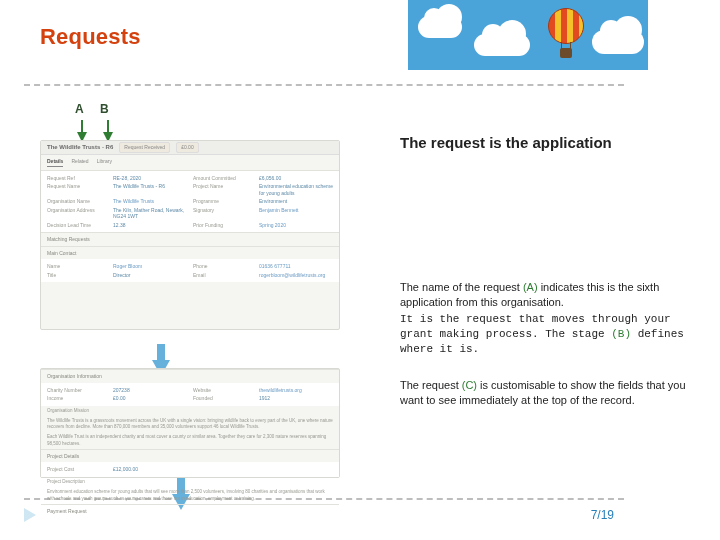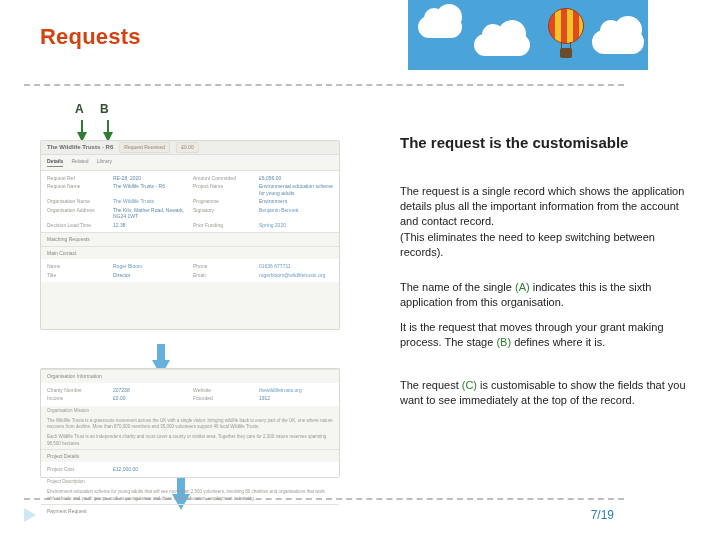--- a/index.html
+++ b/index.html
@@ -111,21 +111,21 @@
     position:absolute; left:400px; top:134px; width:300px;
     font-size:15px; font-weight:600; color:#222;
   }
   .body {
     position:absolute; left:400px; width:300px;
     font-size:11px; color:#222; line-height:1.38;
   }
   .body .k { color:#2e7d32; }
   .p1 { top:184px; }
   .p2 { top:280px; }
-  .p3 { top:320px; }
+  .p3 { top:312px;font-family:Liberation Mono, monospace; }
   .p4 { top:378px; }
 </style>
 </head>
 <body>
 
 <div class="slide">
 
   <div class="title">Requests</div>
 
   <div class="sky">
@@ -221,28 +221,24 @@
       <div class="lbl">Project Cost</div>
         <div class="val">£12,000.00</div>
         <div class="lbl"></div>
         <div class="val"></div>
     </div>
     <div class="para"><span class="lbl">Project Description</span></div>
     <div class="para">Environment education scheme for young adults that will see more than 2,500 volunteers, involving 80 charities and organisations that work with schools and youth groups such as young carers and those not in education, employment or training.</div>
     <div class="sect">Payment Request</div>
   </div>
 
-  <div class="heading">The request is the customisable</div>
-
-  <div class="body p1">
-    <span>The request is a single record which shows the application details plus all the important information from the account and contact record.</span><br>
-    <span>(This eliminates the need  to keep switching between records).</span>
-  </div>
+  <div class="heading">The request is the application</div>
+
   <div class="body p2">
-    <span>The name of the single </span><span class="k">(A)</span><span> indicates this is the sixth application from this organisation.</span>
+    <span>The name of the request </span><span class="k">(A)</span><span> indicates this is the sixth application from this organisation.</span>
   </div>
   <div class="body p3">
     <span>It is the request that moves through your grant making process. The stage </span><span class="k">(B)</span><span> defines where it is.</span>
   </div>
   <div class="body p4">
     <span>The request </span><span class="k">(C)</span><span> is customisable to show the fields that you want to see immediately at the top of the record.</span>
   </div>
 
 </div>
 

